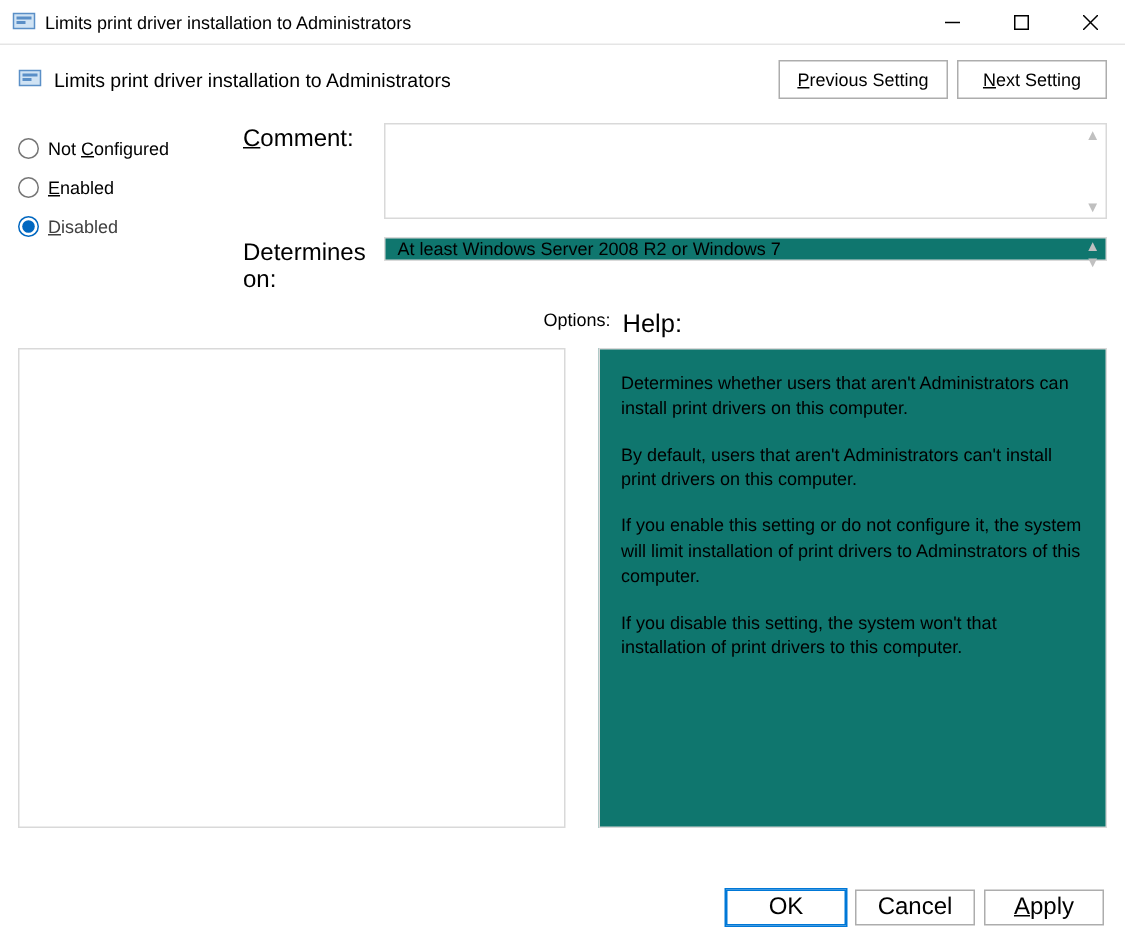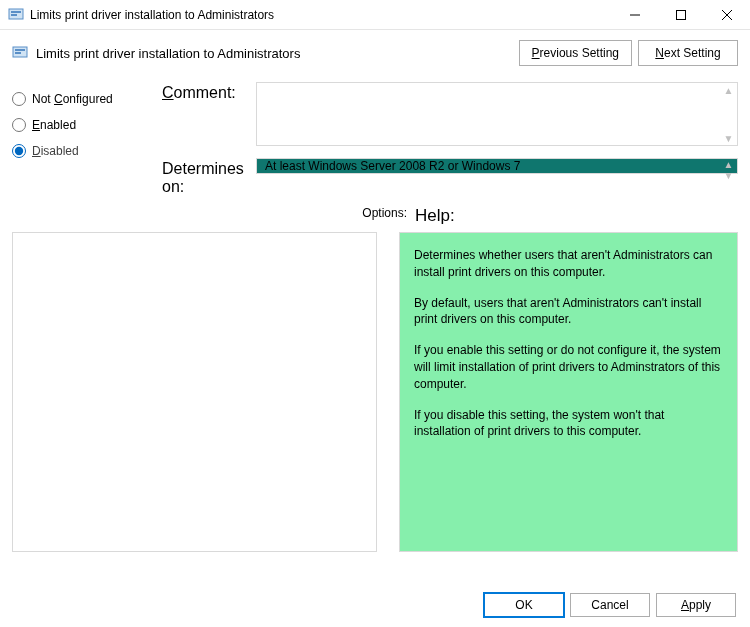--- a/index.html
+++ b/index.html
@@ -162,21 +162,21 @@
     }
     .options-panel {
       flex: 0 0 365px;
       border: 1px solid #d9d9d9;
       background: #fff;
       height: 320px;
     }
     .help-panel {
       flex: 1;
       border: 1px solid #d9d9d9;
-      background: #86efac;
+      background: #0f766e;
       height: 320px;
       padding: 14px 14px 14px 14px;
       font-size: 12px;
       line-height: 1.4;
       position: relative;
     }
     .help-panel p { margin-bottom: 14px; }
 
     .footer {
       position: absolute;
@@ -185,21 +185,21 @@
       display: flex;
       gap: 6px;
     }
     .footer-btn {
       height: 24px;
       min-width: 80px;
       padding: 0 14px;
       background: #fff;
       border: 1px solid #adadad;
       font-family: inherit;
-      font-size: 12px;
+      font-size: 16px;
       cursor: default;
     }
     .footer-btn.default {
       border-color: #0078d7;
       outline: 1px solid #0078d7;
     }
     .u { text-decoration: underline; }
   </style>
 </head>
 <body>

